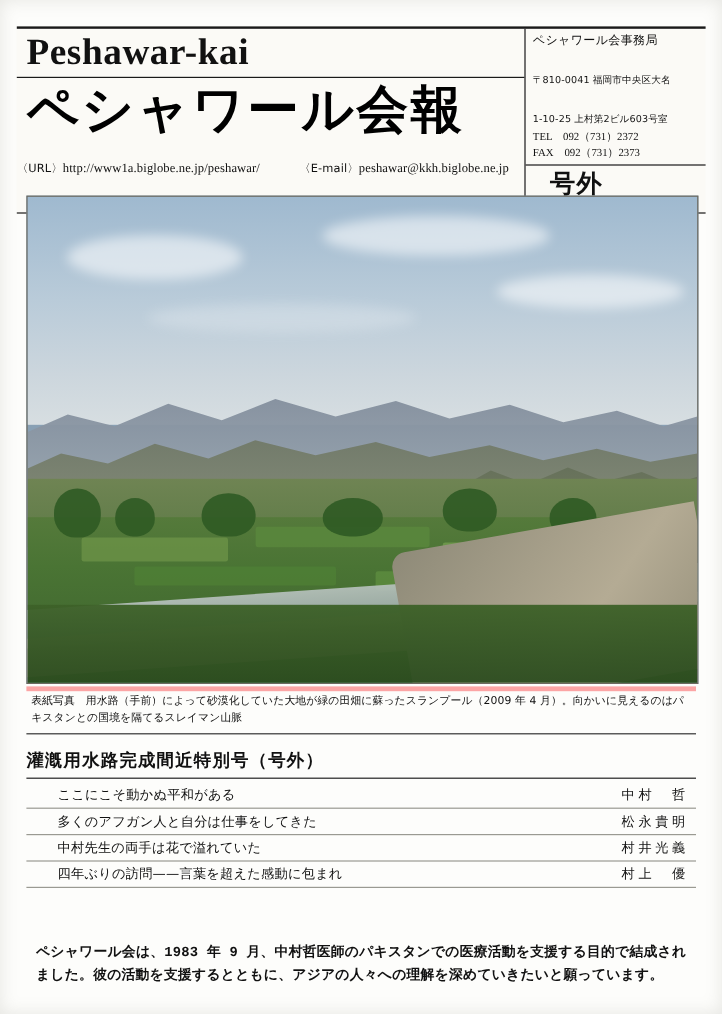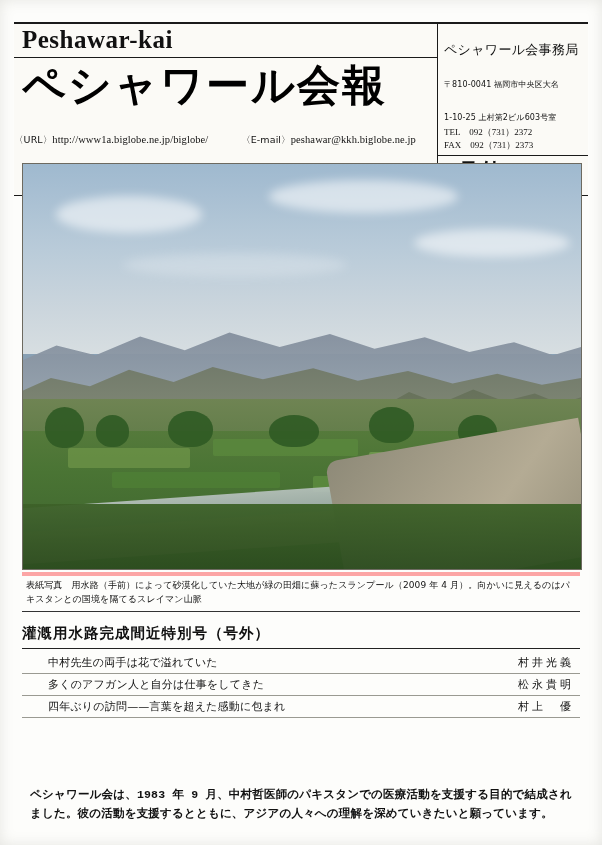--- a/index.html
+++ b/index.html
@@ -51,45 +51,44 @@
     display: flex;
     flex-direction: column;
   }
   .romaji-bar {
     border-bottom: 1px solid #1a1a1a;
     padding: 3px 6px 4px 8px;
   }
   .romaji {
     font-family: "Liberation Serif", serif;
     font-weight: 700;
-    font-size: 25px;
+    font-size: 31px;
     letter-spacing: 0.5px;
     line-height: 1.05;
     color: #111;
   }
   .kanji-title {
     font-family: "DejaVu Sans", sans-serif;
     font-weight: 700;
     font-size: 43px;
     line-height: 1.12;
     letter-spacing: 2px;
     padding: 3px 4px 5px 8px;
     color: #000;
   }
   .masthead-right {
     flex: 0 0 150px;
     display: flex;
     flex-direction: column;
     font-family: "DejaVu Sans", sans-serif;
   }
   .office-name {
-    font-size: 13px;
+    font-size: 10px;
     padding: 3px 4px 1px 6px;
     letter-spacing: 0.3px;
-    margin-top: 14px;
   }
   .office-addr {
     font-size: 8px;
     line-height: 1.35;
     padding: 0 4px 2px 6px;
     letter-spacing: 0.1px;
     margin-top: 20px;
   }
   .office-tel {
     font-size: 9px;
@@ -331,21 +330,21 @@
       </div>
       <div class="issue-block">
         <div class="issue-label">号外</div>
         <div class="issue-date">2009年5月27日</div>
       </div>
     </div>
   </div>
 
   <div class="contact-line">
     <span class="seg">
-      <span class="jp-mini">〈URL〉</span><span>http://www1a.biglobe.ne.jp/biglobe/</span>
+      <span class="jp-mini">〈URL〉</span><span>http://www1a.biglobe.ne.jp/peshawar/</span>
     </span>
     <span class="seg email">
       <span class="jp-mini">〈E-mail〉</span><span>peshawar@kkh.biglobe.ne.jp</span>
     </span>
   </div>
 
   <div class="photo-wrap">
     <div class="sky"></div>
     <div class="cloud" style="left:6%;top:8%;width:26%;height:9%;"></div>
     <div class="cloud" style="left:44%;top:4%;width:34%;height:8%;"></div>
@@ -379,28 +378,32 @@
   </div>
 
   <div class="caption">
     <span>表紙写真</span><span>　用水路（手前）によって砂漠化していた大地が緑の田畑に蘇ったスランプール（2009 年 4 月）。向かいに見えるのはパキスタンとの国境を隔てるスレイマン山脈</span>
   </div>
 
   <div class="contents">
     <div class="contents-title">灌漑用水路完成間近特別号（号外）</div>
     <div class="toc">
       <div class="toc-row">
-        <span class="toc-title">中村先生の両手は花で溢れていた</span>
-        <span class="toc-author">村井光義</span>
+        <span class="toc-title">ここにこそ動かぬ平和がある</span>
+        <span class="toc-author">中村　哲</span>
       </div>
       <div class="toc-row">
         <span class="toc-title">多くのアフガン人と自分は仕事をしてきた</span>
         <span class="toc-author">松永貴明</span>
       </div>
       <div class="toc-row">
+        <span class="toc-title">中村先生の両手は花で溢れていた</span>
+        <span class="toc-author">村井光義</span>
+      </div>
+      <div class="toc-row">
         <span class="toc-title">四年ぶりの訪問——言葉を超えた感動に包まれ</span>
         <span class="toc-author">村上　優</span>
       </div>
     </div>
   </div>
 
   <div class="footer-note">ペシャワール会は、1983 年 9 月、中村哲医師のパキスタンでの医療活動を支援する目的で結成されました。彼の活動を支援するとともに、アジアの人々への理解を深めていきたいと願っています。</div>
 
 </div>
 

